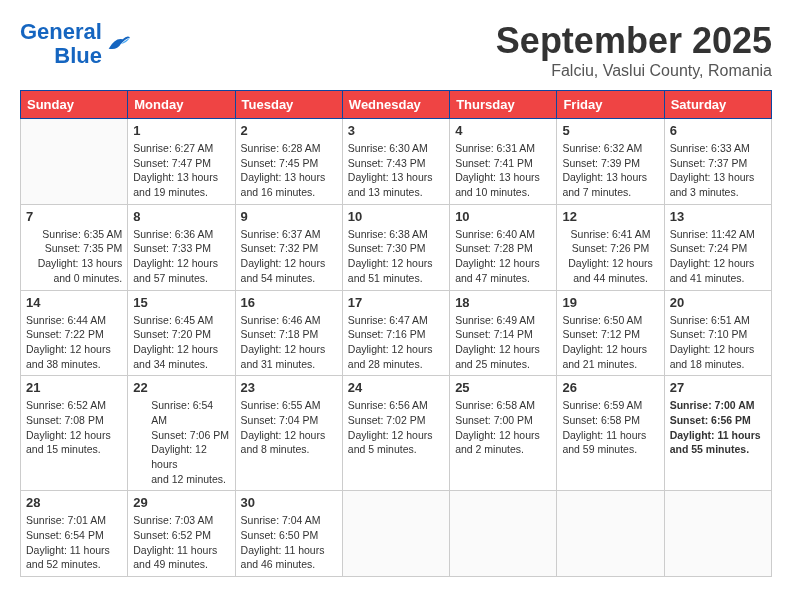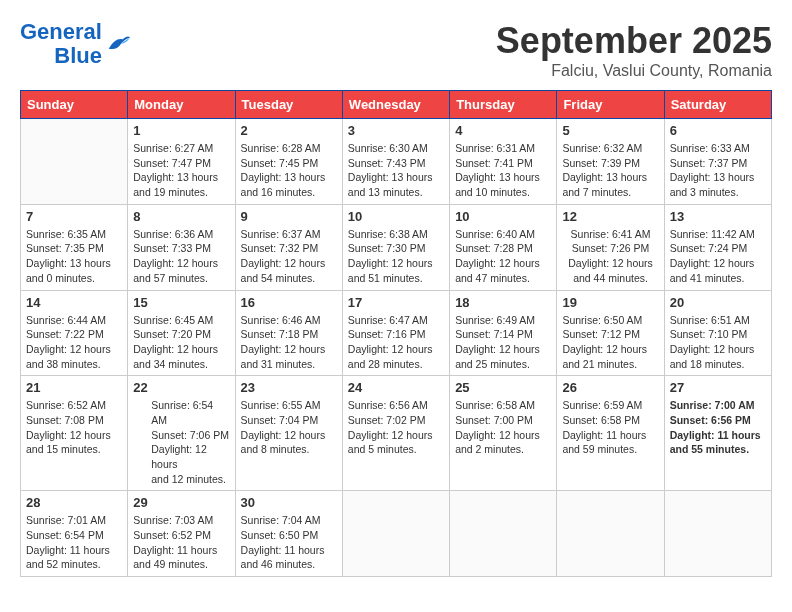--- a/index.html
+++ b/index.html
@@ -164,21 +164,21 @@
           <span class="day-number">6</span>
           <div class="day-info" style="white-space: pre-line;">Sunrise: 6:33 AM
 Sunset: 7:37 PM
 Daylight: 13 hours
 and 3 minutes.</div>
         </td>
       </tr>
       <tr class="week-row">
         <td>
           <span class="day-number">7</span>
-          <div class="day-info" style="white-space: pre-line;">Sunrise: 6:35 AM
+          <div class="day-info" style="white-space: pre-line; text-align: right;">Sunrise: 6:35 AM
 Sunset: 7:35 PM
 Daylight: 13 hours
 and 0 minutes.</div>
         </td>
         <td>
           <span class="day-number">8</span>
           <div class="day-info" style="white-space: pre-line;">Sunrise: 6:36 AM
 Sunset: 7:33 PM
 Daylight: 12 hours
 and 57 minutes.</div>

